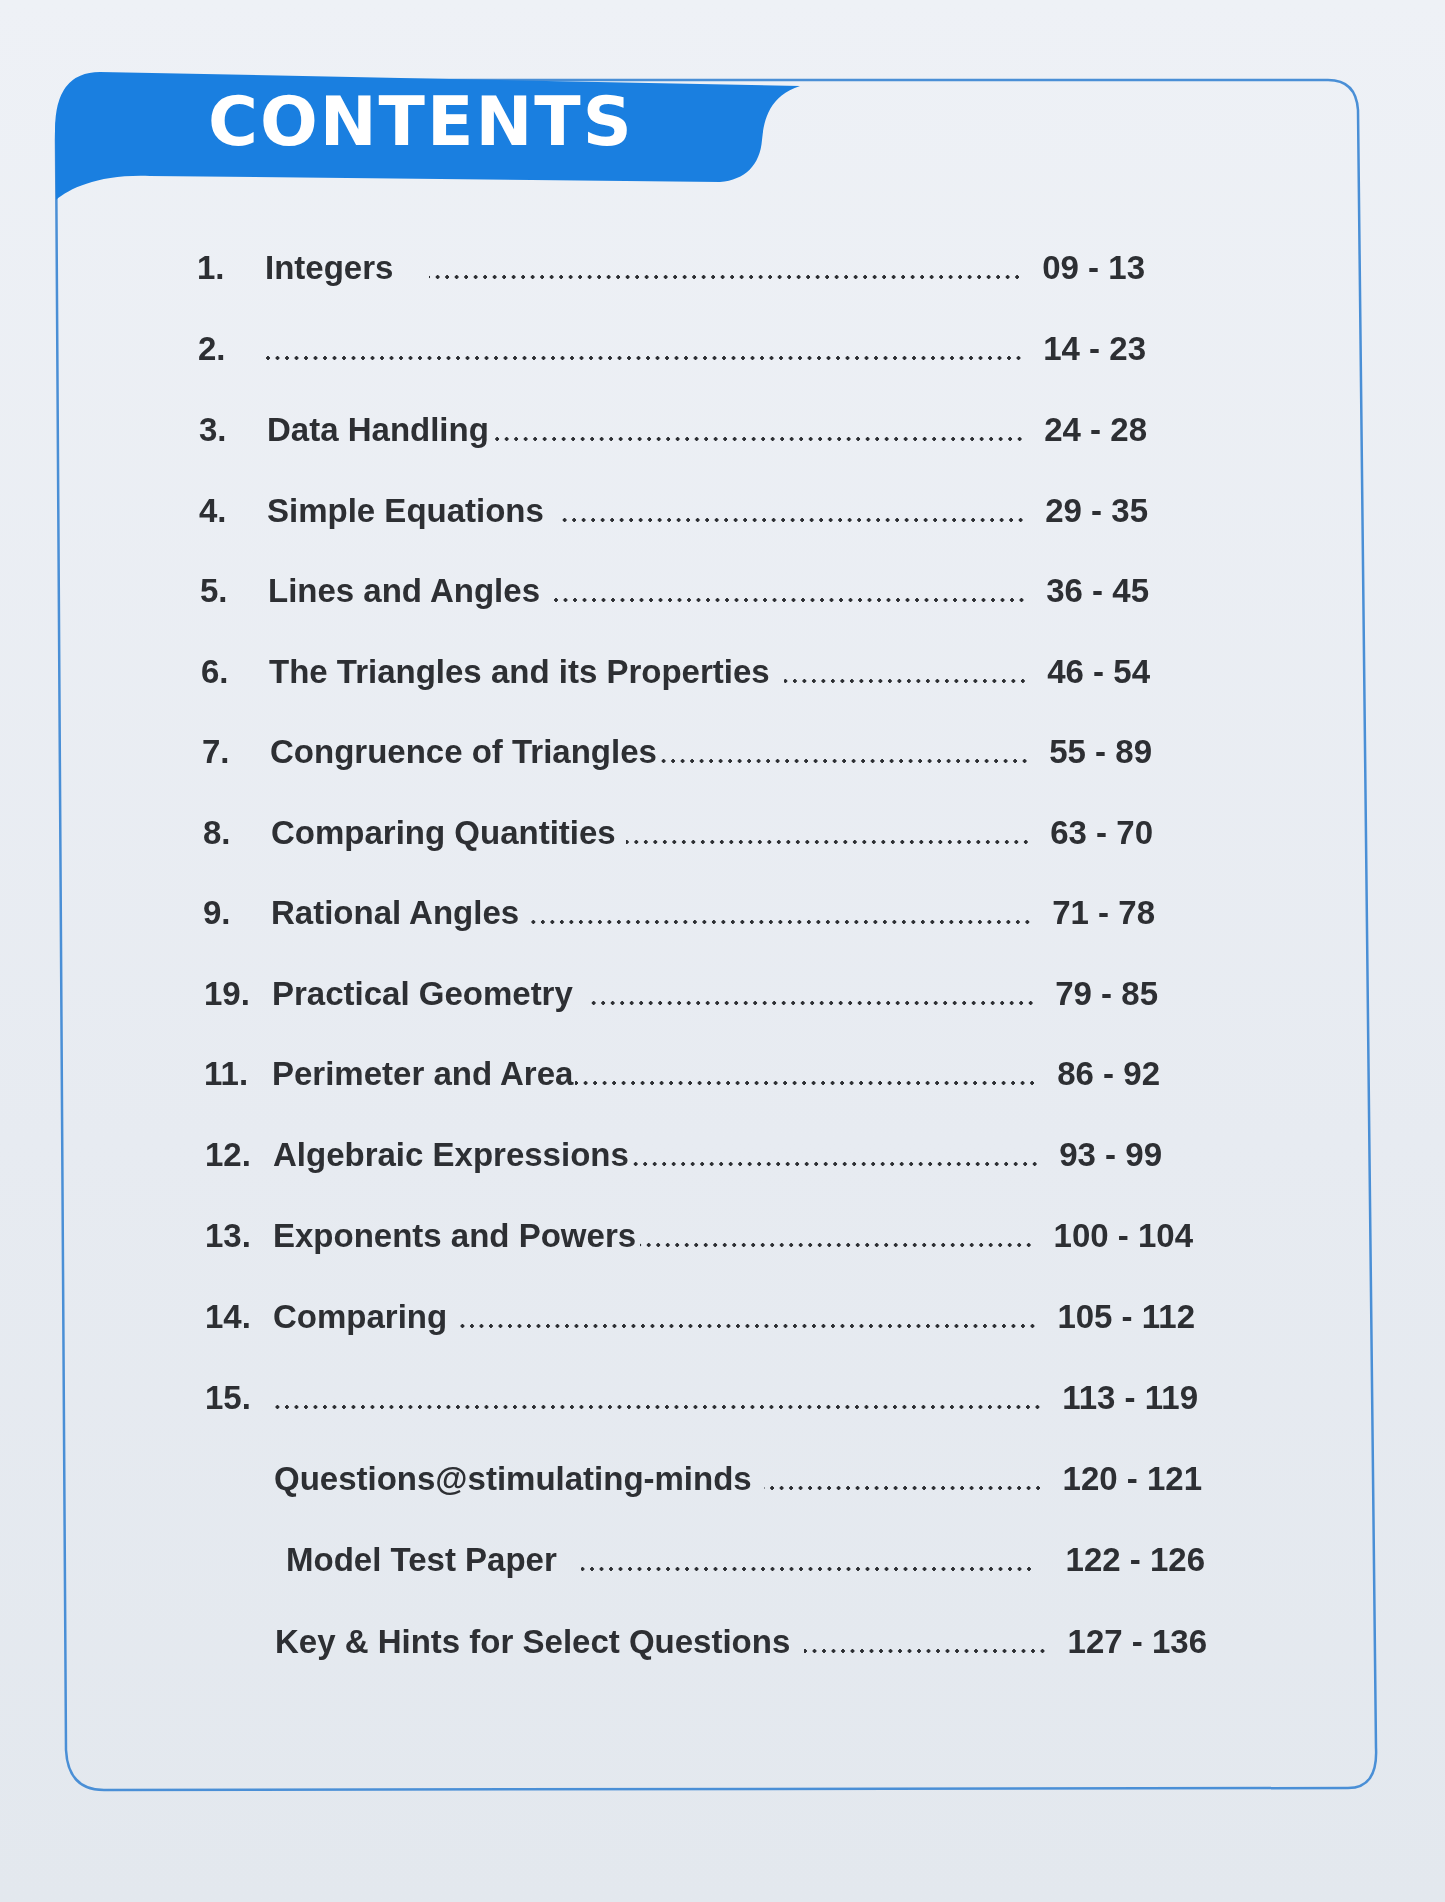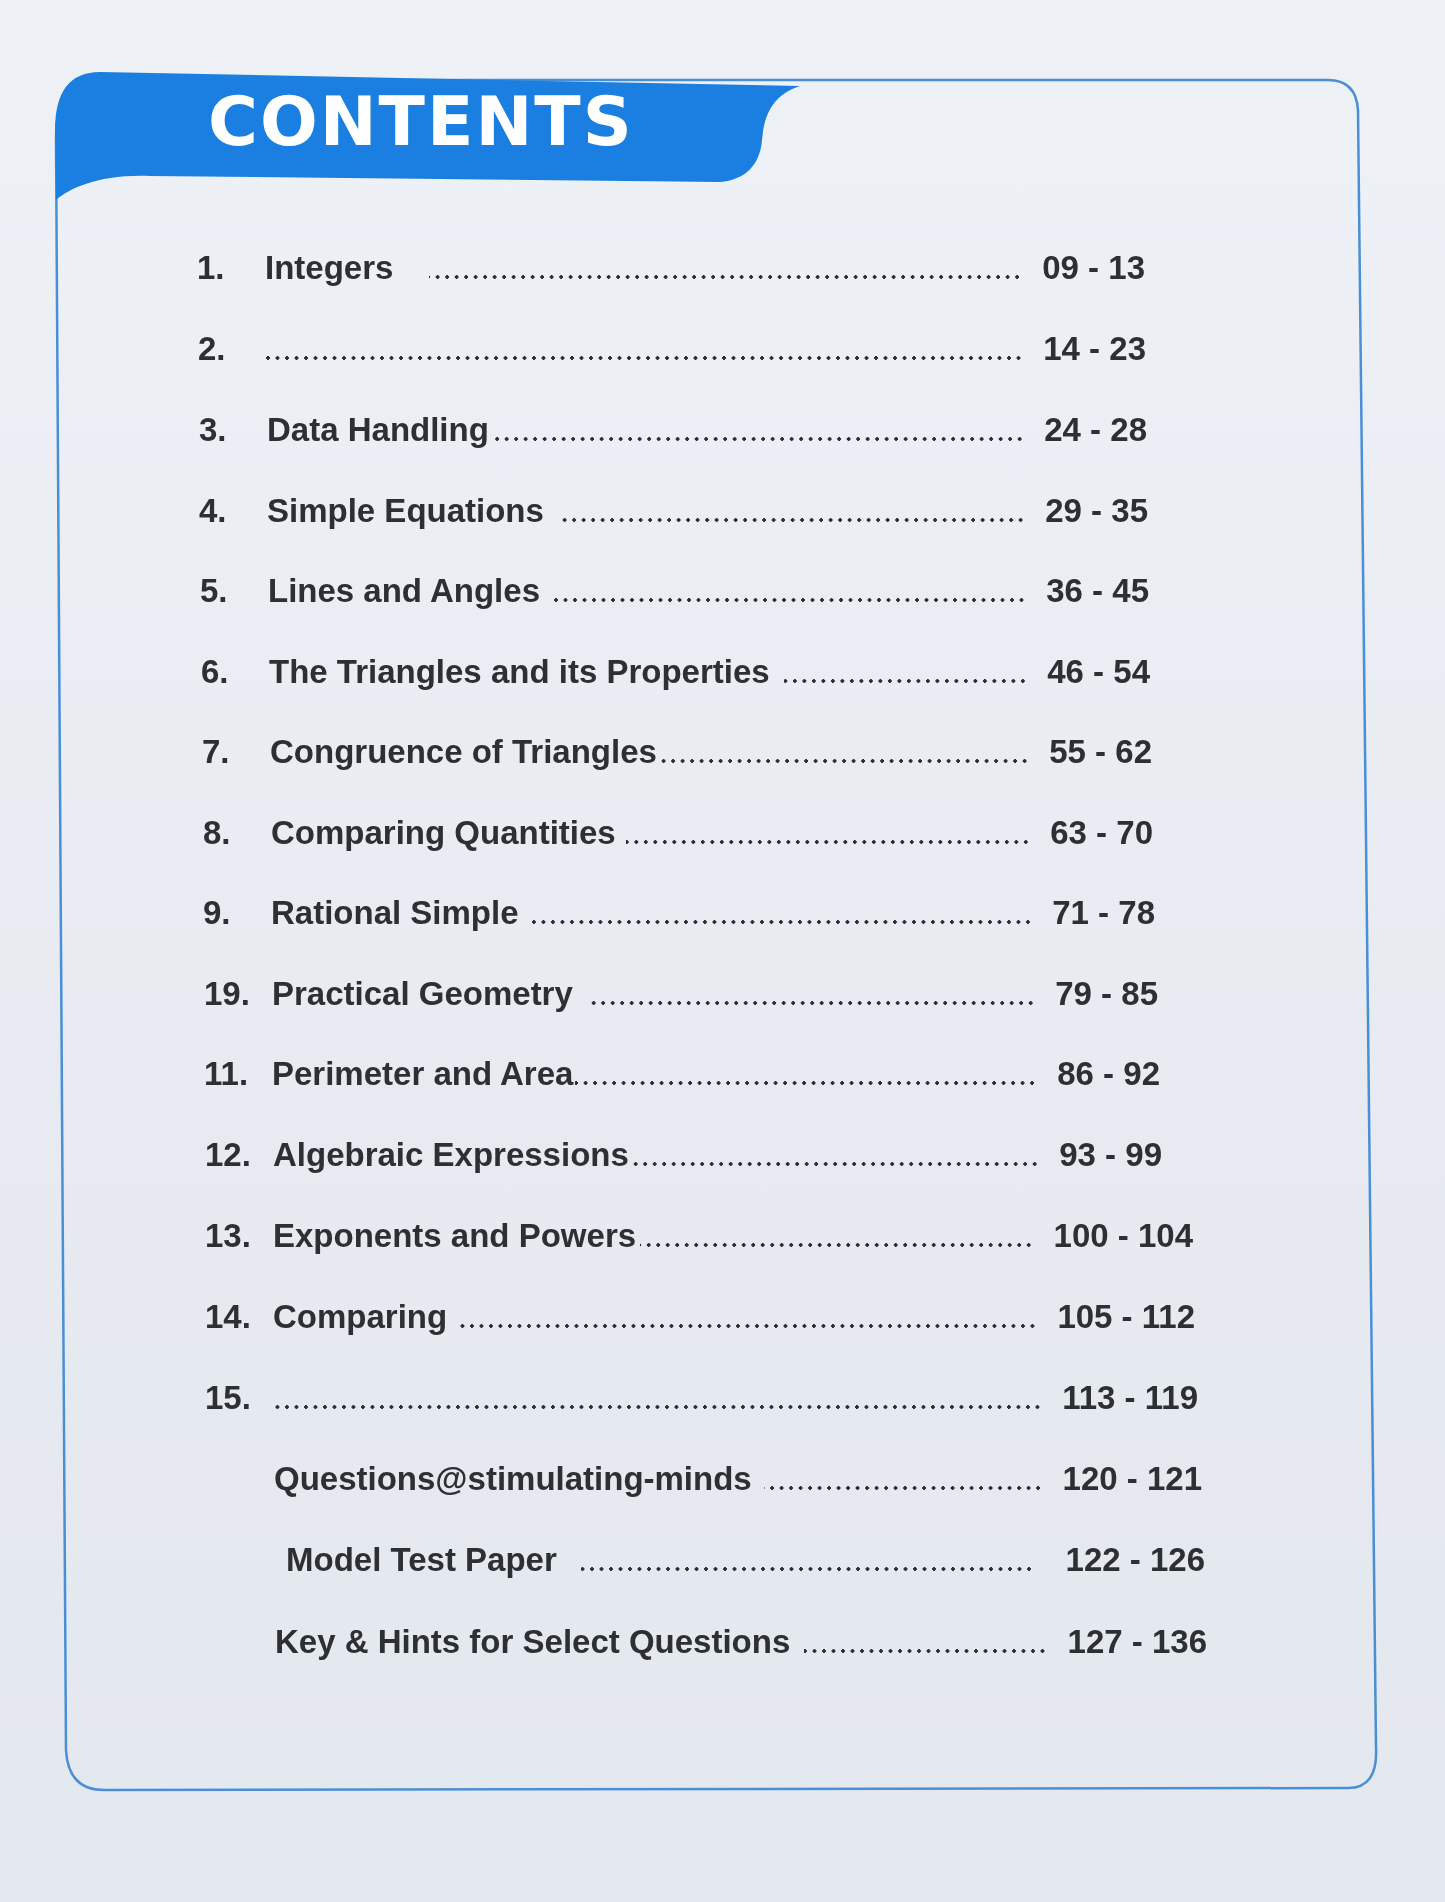--- a/index.html
+++ b/index.html
@@ -147,33 +147,33 @@
     <span class="toc-num">6.</span>
     <span class="toc-title" style="padding-right:14px;">The Triangles and its Properties</span>
     <span class="toc-dots"></span>
     <span class="toc-pages">46 - 54</span>
   </div>
 
   <div class="toc-row" style="left:202px; top:724px; width:950px;">
     <span class="toc-num">7.</span>
     <span class="toc-title" style="padding-right:2px;">Congruence of Triangles</span>
     <span class="toc-dots"></span>
-    <span class="toc-pages">55 - 62</span>
+    <span class="toc-pages">55 - 89</span>
   </div>
 
   <div class="toc-row" style="left:203px; top:805px; width:950px;">
     <span class="toc-num">8.</span>
     <span class="toc-title" style="padding-right:10px;">Comparing Quantities</span>
     <span class="toc-dots"></span>
     <span class="toc-pages">63 - 70</span>
   </div>
 
   <div class="toc-row" style="left:203px; top:885px; width:952px;">
     <span class="toc-num">9.</span>
-    <span class="toc-title" style="padding-right:8px;">Rational Simple</span>
+    <span class="toc-title" style="padding-right:8px;">Rational Angles</span>
     <span class="toc-dots"></span>
     <span class="toc-pages">71 - 78</span>
   </div>
 
   <div class="toc-row" style="left:204px; top:966px; width:954px;">
     <span class="toc-num">19.</span>
     <span class="toc-title" style="padding-right:14px;">Practical Geometry</span>
     <span class="toc-dots"></span>
     <span class="toc-pages">79 - 85</span>
   </div>

